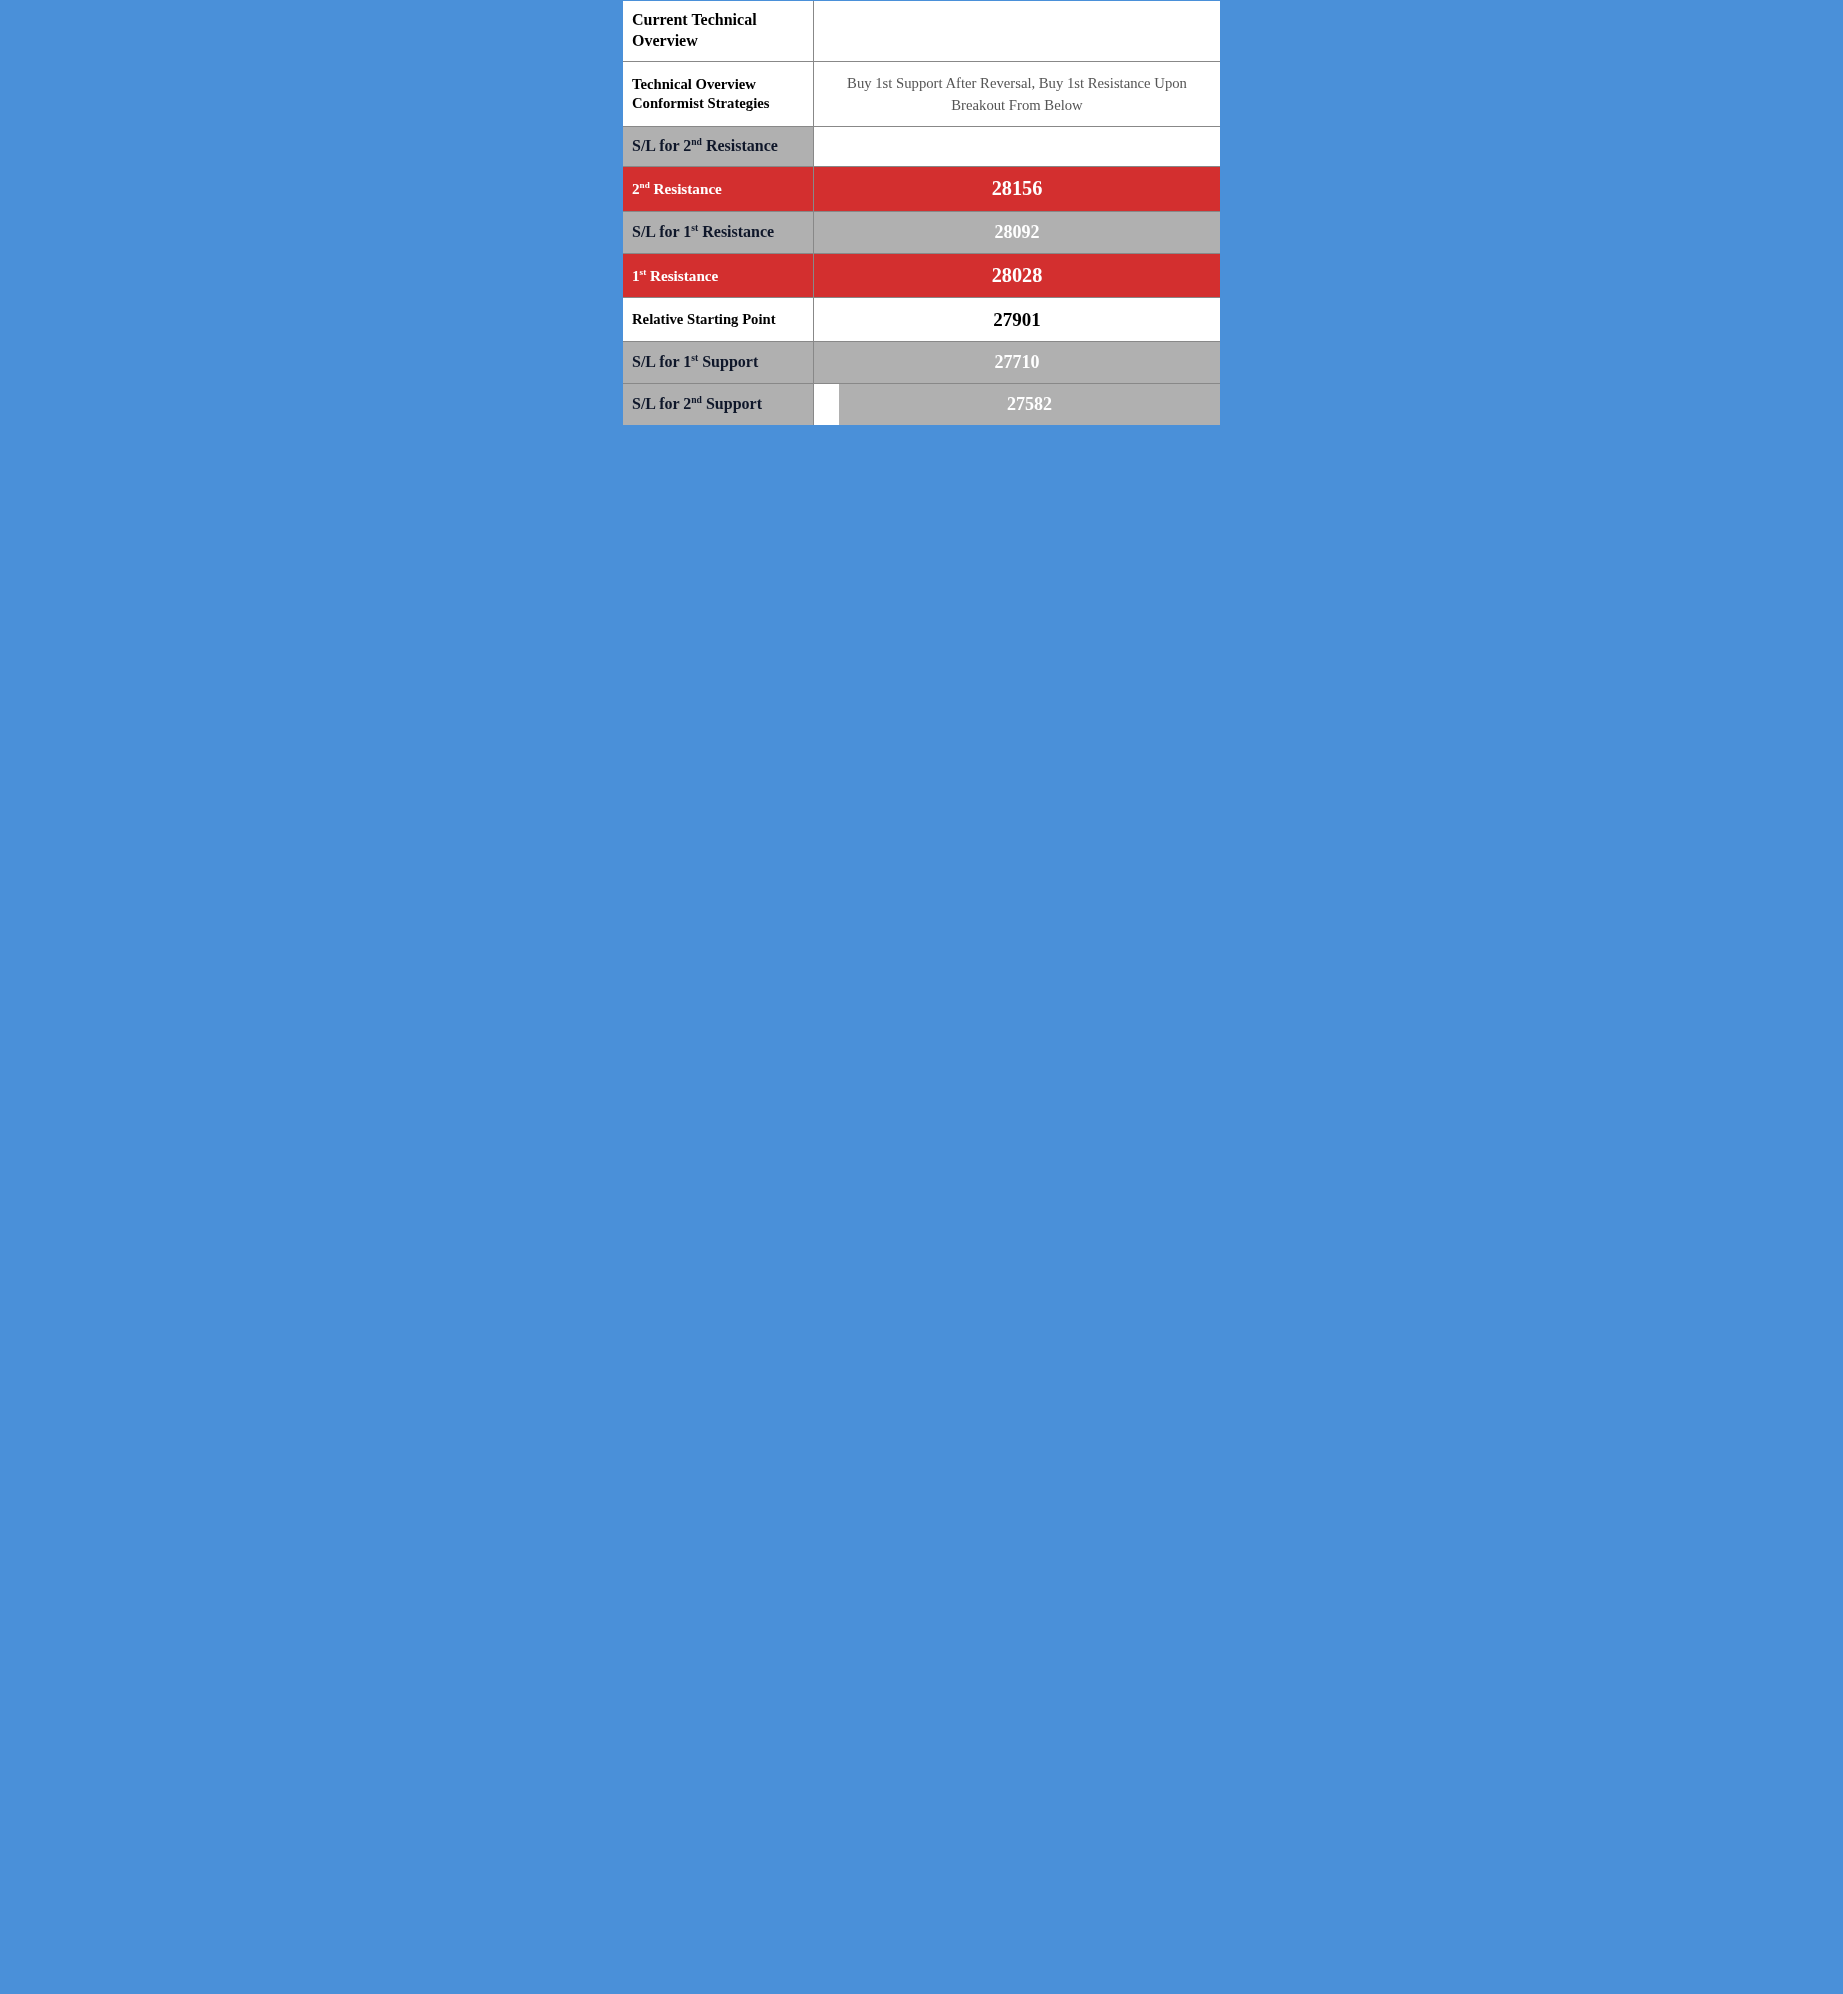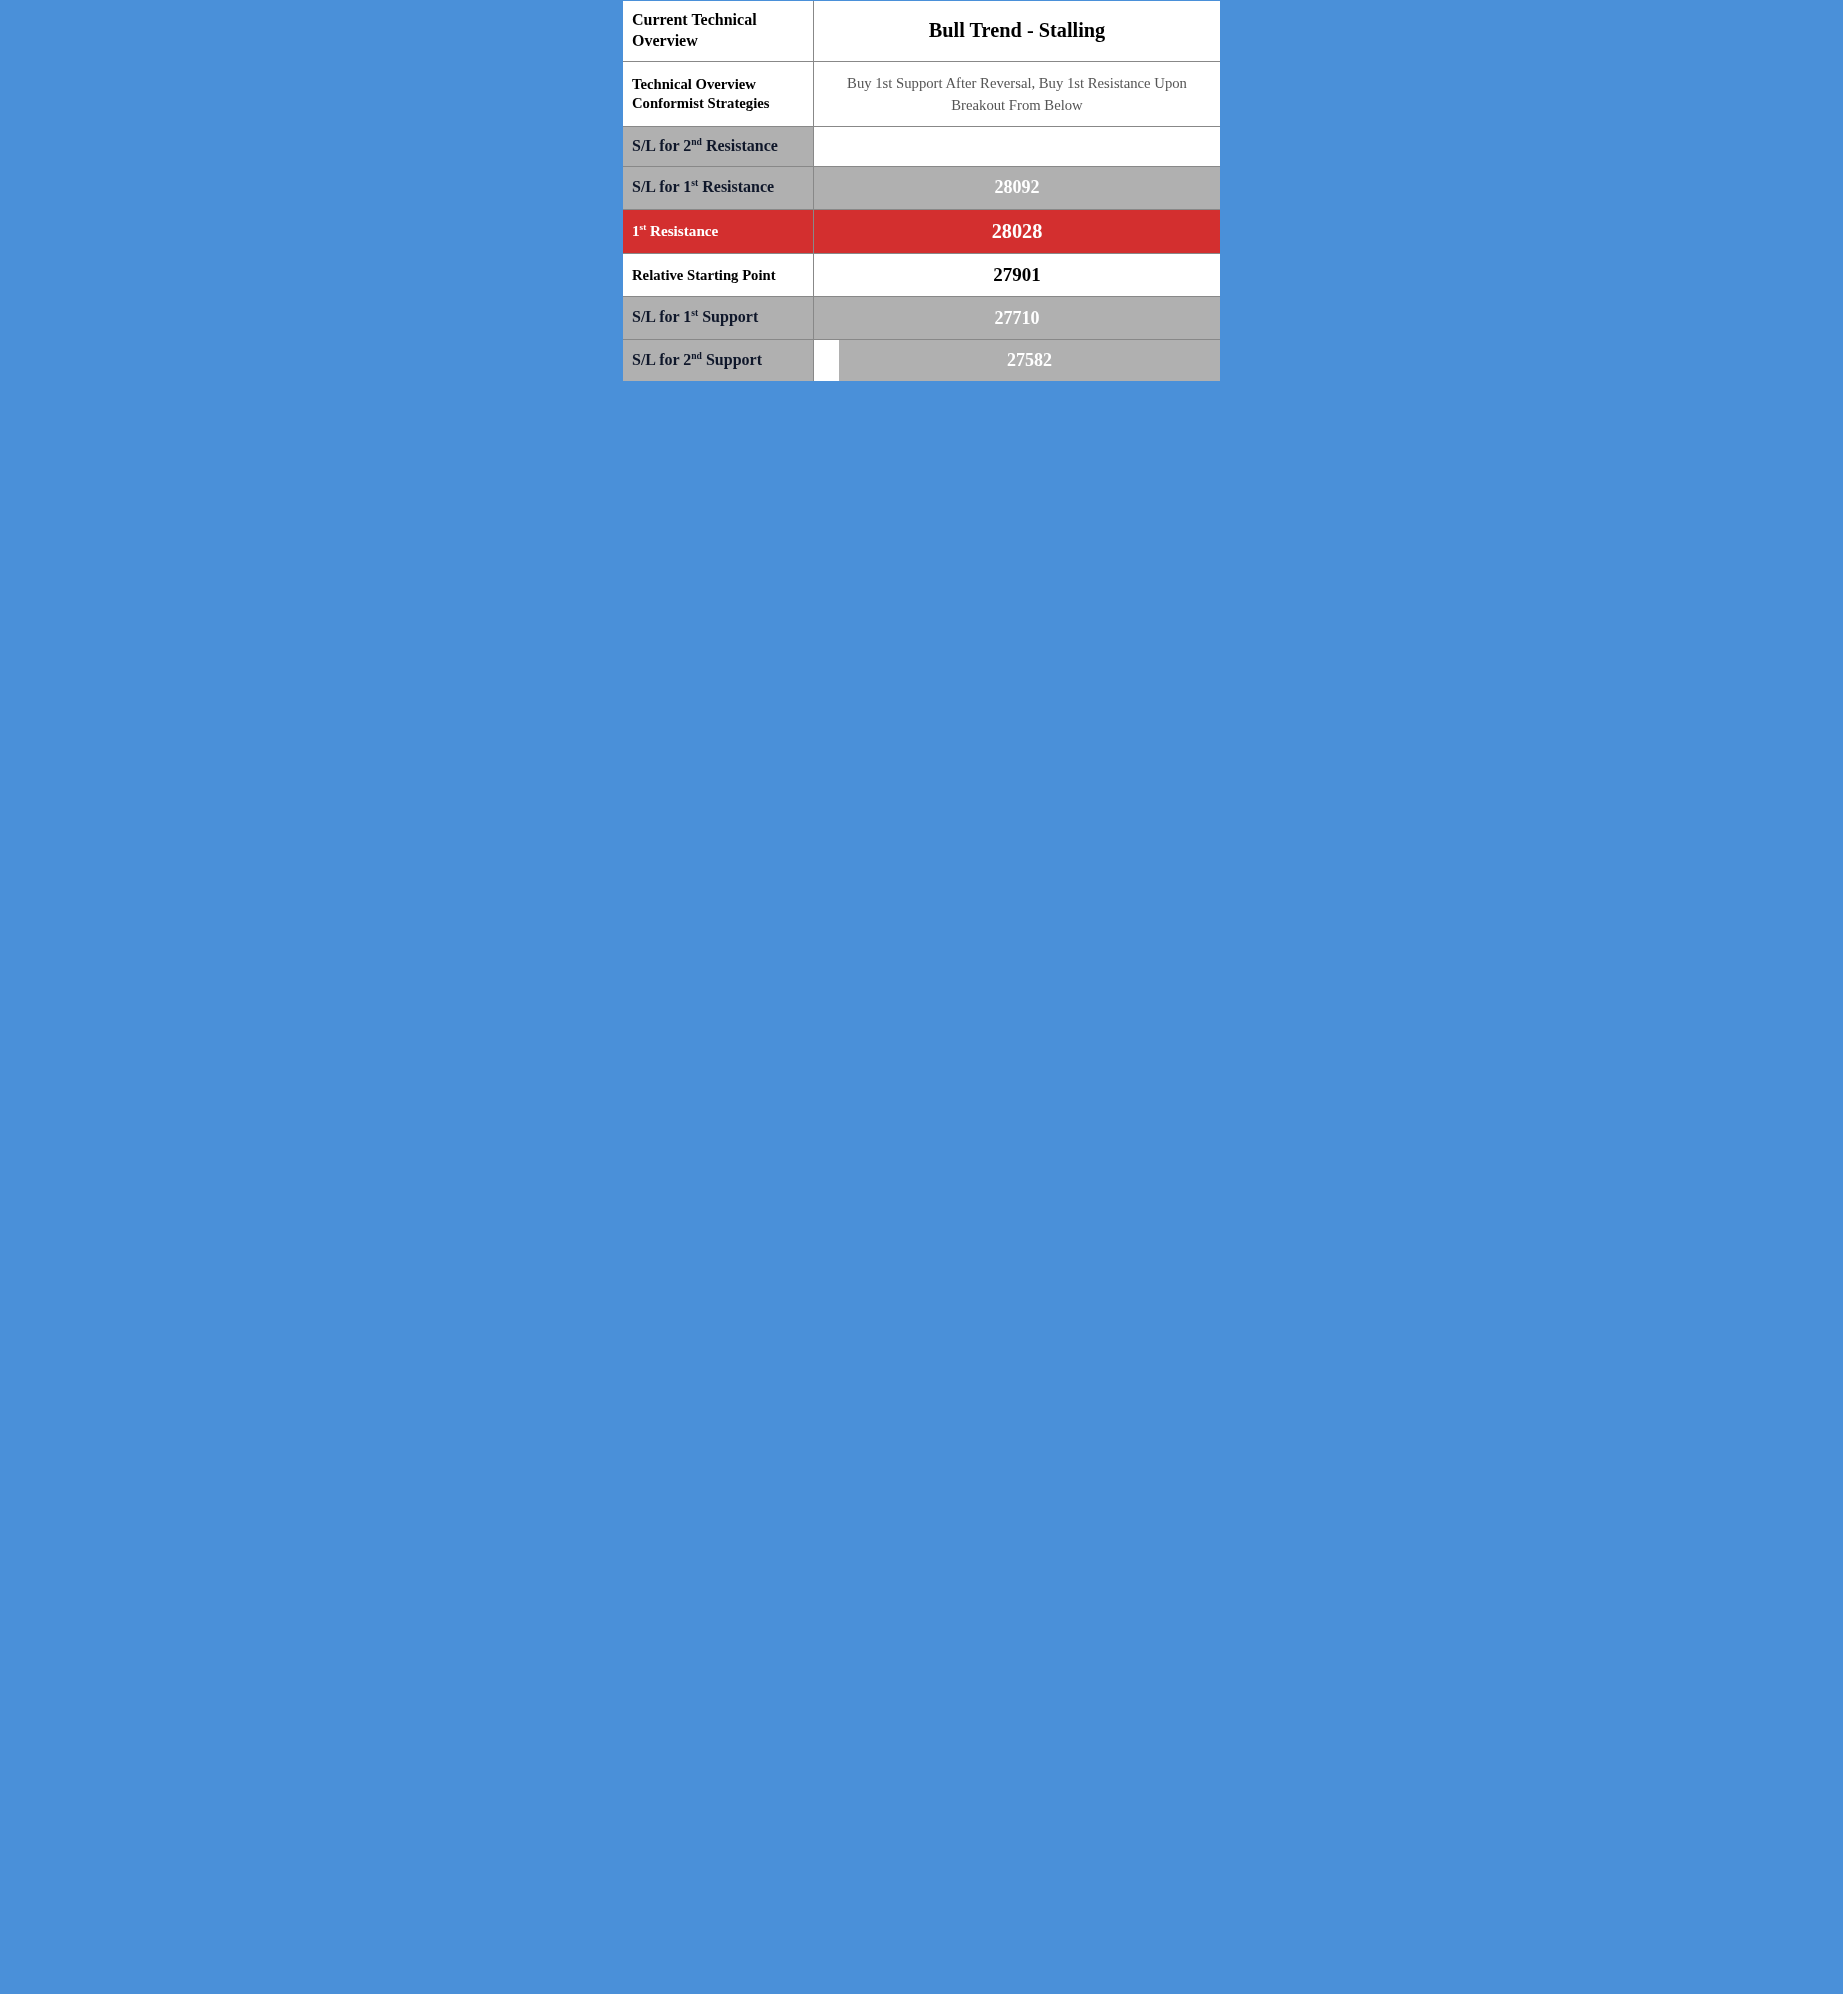--- a/index.html
+++ b/index.html
@@ -162,43 +162,48 @@
   </style>
 </head>
 <body>
 
 <div class="table-container">
 
   <div class="row row-header">
     <div class="col-left">
       <span>Current Technical Overview</span>
     </div>
-    <div class="col-right">
-      <span>Bull Trend - Stalling</span>
-    </div>
   </div>
 
   <div class="row row-strategy">
     <div class="col-left">
       <span>
         <span>Technical Overview</span><br>
         <span>Conformist Strategies</span>
       </span>
     </div>
     <div class="col-right">
       <span>Buy 1st Support After Reversal, Buy 1st Resistance Upon Breakout From Below</span>
     </div>
   </div>
 
   <div id="data-rows">
       <div class="row row-gray">
       <div class="col-left">
         <span>S/L for 2<sup>nd</sup> Resistance</span>
       </div>
     </div>
+      <div class="row row-red">
+      <div class="col-left">
+        <span>2<sup>nd</sup> Resistance</span>
+      </div>
+      <div class="col-right">
+        <span>28156</span>
+      </div>
+    </div>
       <div class="row row-gray">
       <div class="col-left">
         <span>S/L for 1<sup>st</sup> Resistance</span>
       </div>
       <div class="col-right">
         <span>28092</span>
       </div>
     </div>
       <div class="row row-red">
       <div class="col-left">

